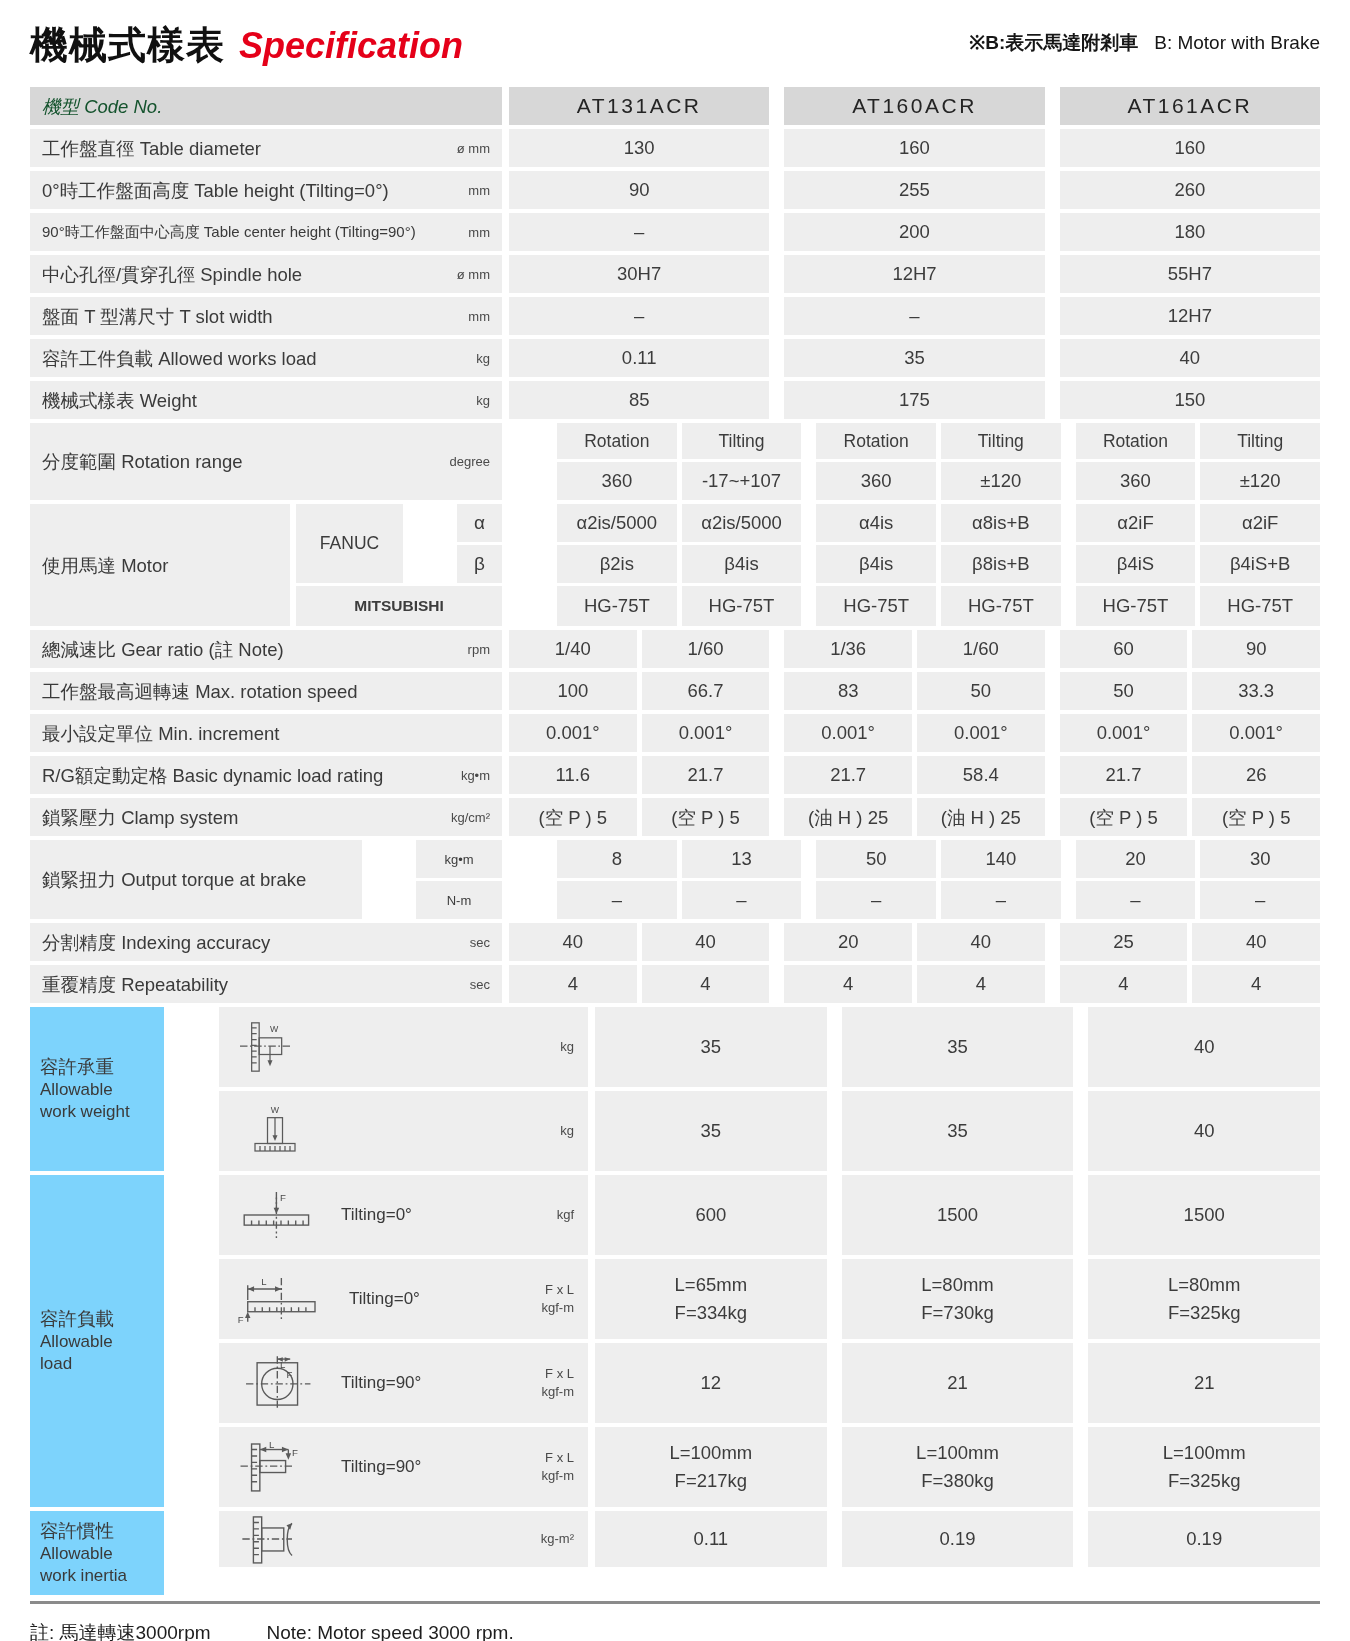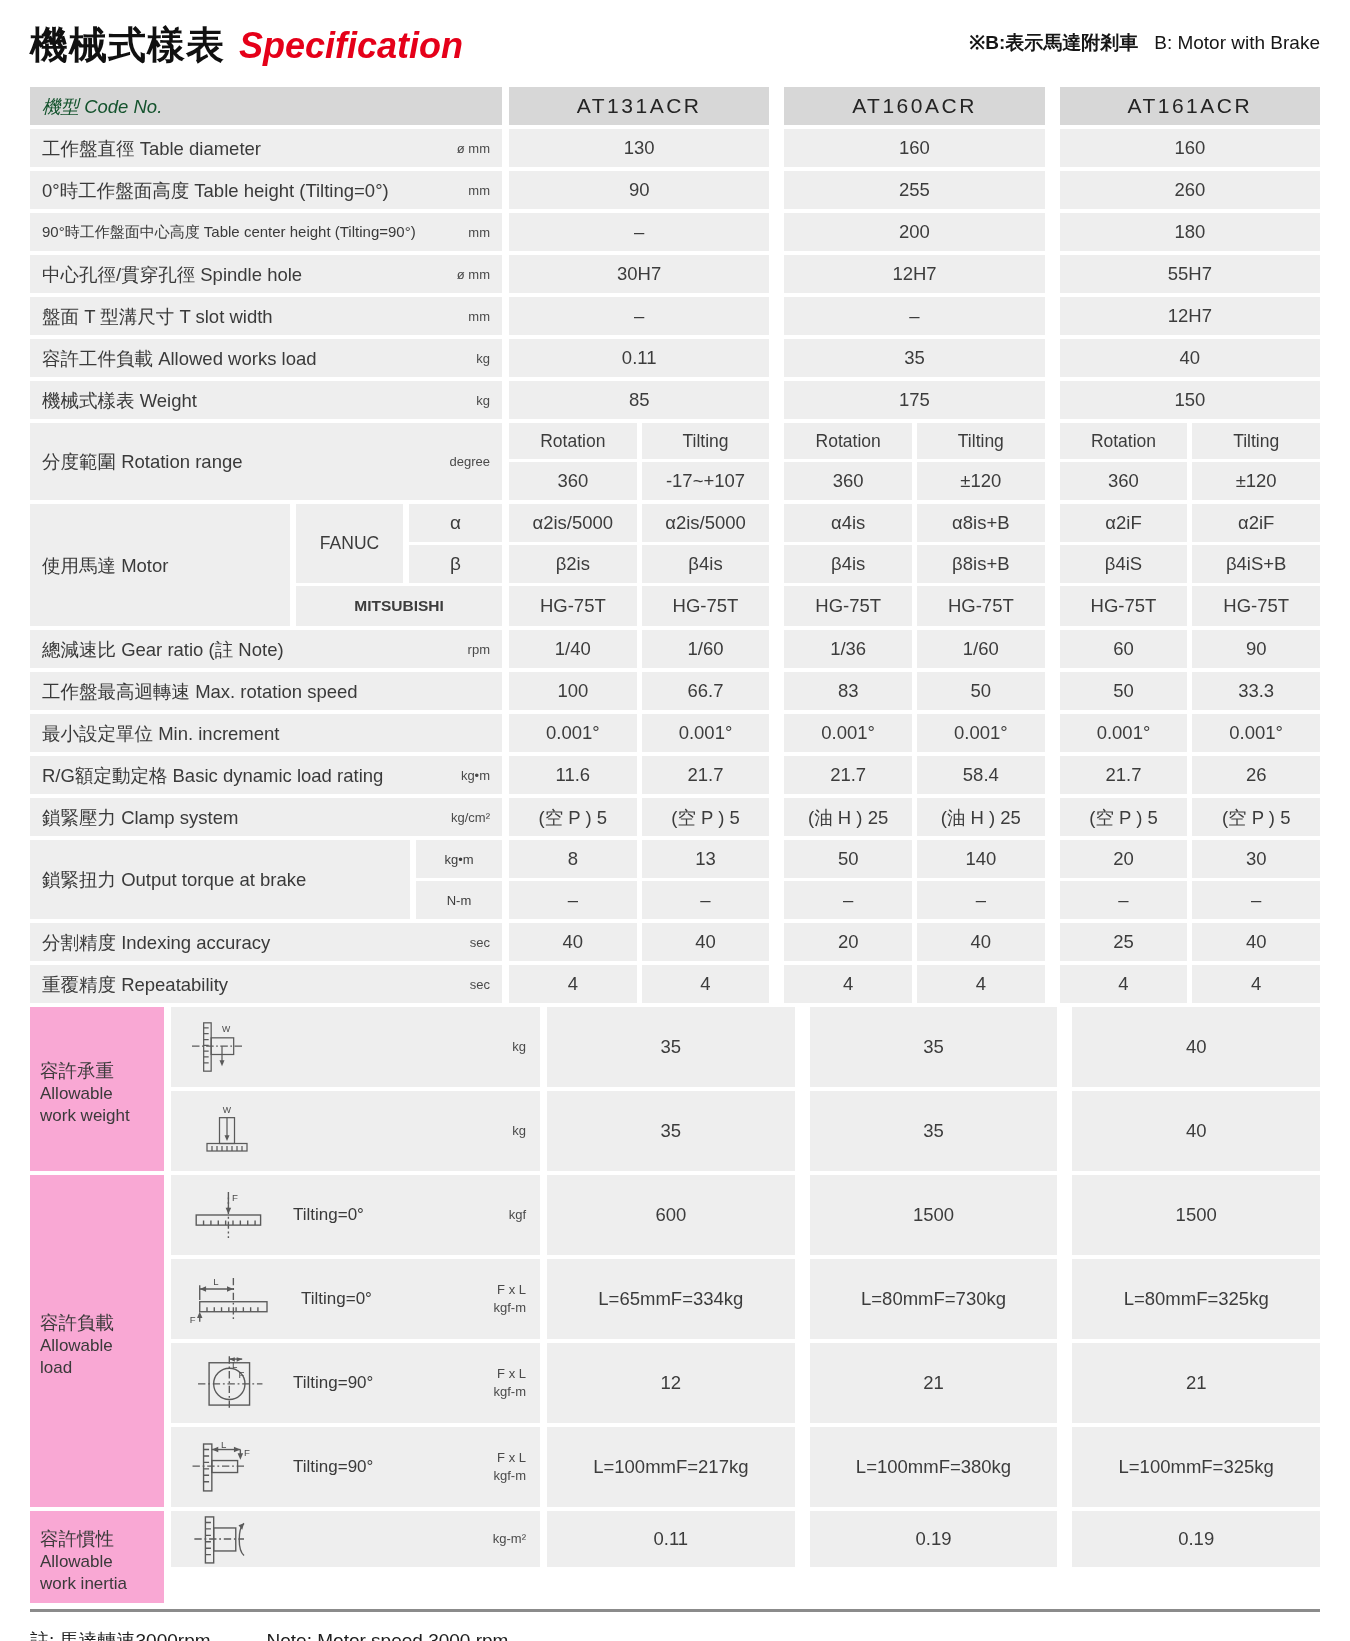--- a/index.html
+++ b/index.html
@@ -8,48 +8,48 @@
 
   .titlebar{display:flex;justify-content:space-between;align-items:center;margin-bottom:16px;}
   .title-zh{font-size:38px;font-weight:bold;color:#101010;letter-spacing:1px;}
   .title-en{font-size:36px;font-weight:bold;font-style:italic;color:#e50019;margin-left:14px;}
   .headnote{font-size:19px;color:#161616;padding-bottom:6px;white-space:nowrap;}
   .headnote .zh{font-weight:bold;margin-right:16px;}
 
   #spec-table{border-bottom:3px solid #8b8b8b;padding-bottom:2px;}
   .row{display:flex;gap:7px;margin-bottom:4px;align-items:stretch;}
   .cell{background:#eeeeee;display:flex;align-items:center;justify-content:center;font-size:18.5px;color:#3c3c3c;text-align:center;}
-  .cell.two-line{flex-direction:row;line-height:1.5;}
+  .cell.two-line{flex-direction:column;line-height:1.5;}
   .lblwrap{width:472px;flex:none;display:flex;gap:6px;align-items:stretch;}
   .lbl{background:#eeeeee;flex:1;display:flex;align-items:center;justify-content:space-between;padding:0 12px;}
   .lbl .t{font-size:18.5px;white-space:nowrap;}
   .lbl.small .t{font-size:15px;}
   .lbl .u{font-size:13px;margin-left:6px;white-space:nowrap;color:#4a4a4a;}
   .data{flex:1;display:flex;gap:15px;}
   .col{flex:1;display:flex;gap:5px;}
   .col .cell{flex:1;}
-  .stack{display:flex;flex-direction:column;gap:3px;flex:1;}
+  .stack{display:flex;flex-direction:column;gap:3px;flex:1;margin-left:48px;}
   .srow{display:flex;gap:7px;align-items:stretch;}
 
   .h36{height:36px}.h38{height:38px}.h40{height:40px}.h72{height:56px}.h80{height:80px}
   .hdr{background:#d7d7d7 !important;}
   .code-t{font-size:20px;color:#14532d;font-style:italic;}
   .model{font-size:21px;letter-spacing:2.5px;color:#242424;}
   .subhdr{font-size:17.5px;}
 
   .mlbl{width:236px;flex:none;}
   .mstack{display:flex;flex-direction:column;gap:3px;flex:1;}
   .fanuc{width:107px;flex:none;font-size:17.5px;}
   .abstack{gap:3px;}
   .greek{font-size:19px;}
   .mits{font-size:15.5px;font-weight:bold;}
   .ustack{width:86px;flex:none;}
   .ucell{font-size:13px;}
 
-  .glbl{width:120px;flex:none;background:#f9a8d4;display:flex;flex-direction:column;justify-content:center;padding:16px 4px 8px 10px;line-height:1.3;}
+  .glbl{width:120px;flex:none;background:#7dd3fc;display:flex;flex-direction:column;justify-content:center;padding:8px 4px 8px 10px;line-height:1.3;}
   .glbl .gzh{font-size:18.5px;}
   .glbl .gen{font-size:17px;}
   .gstack{gap:4px;}
   .icell{width:339px;flex:none;background:#eeeeee;display:flex;align-items:center;padding:0 14px 0 16px;}
   .icell .cap{font-size:17px;margin-left:14px;white-space:nowrap;}
   .icell .gunit{margin-left:auto;font-size:13px;text-align:right;line-height:1.35;color:#4a4a4a;}
   .icon{display:flex;flex:none;}
   .icon svg{stroke:#5a5a5a;stroke-width:1.5;fill:none;}
   .icon text{stroke:none;fill:#4a4a4a;font-size:10.5px;font-family:"Liberation Sans",sans-serif;}
   .icon polygon{fill:#5a5a5a;stroke:none;}

